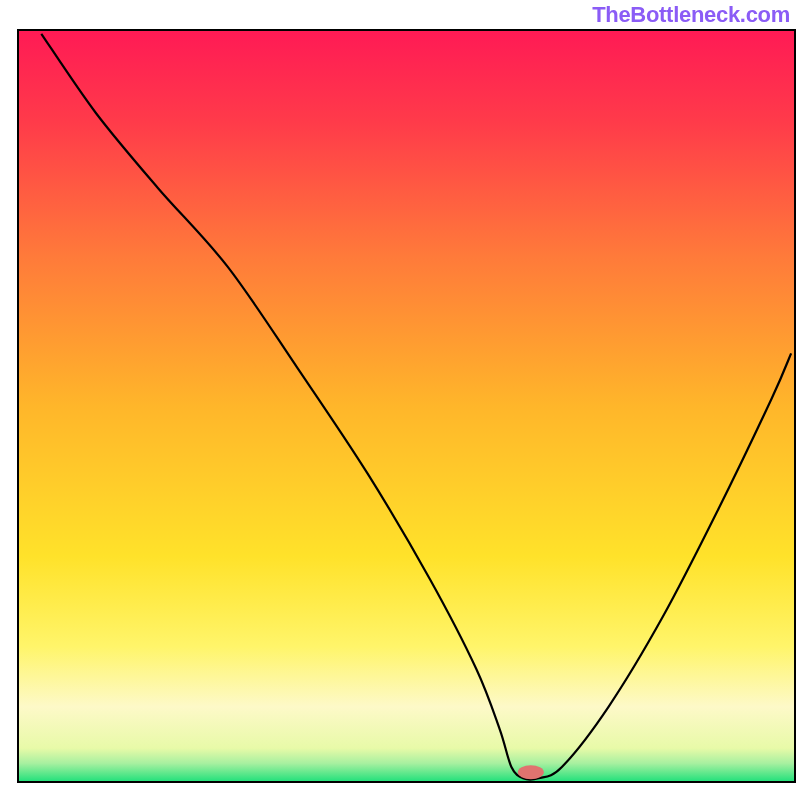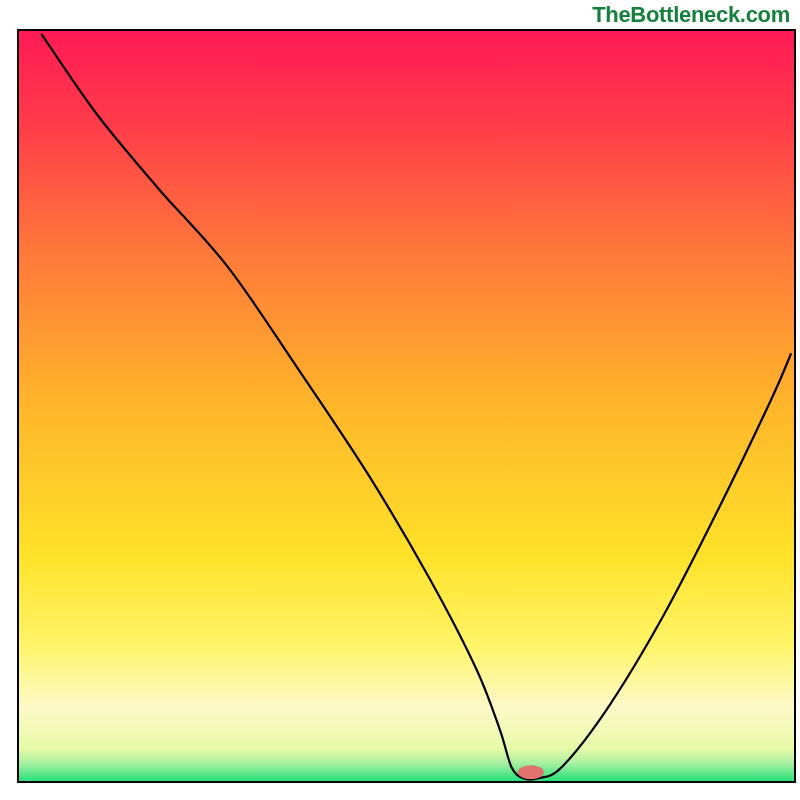--- a/index.html
+++ b/index.html
@@ -14,21 +14,21 @@
     position: relative;
     width: 800px;
     height: 800px;
   }
   .watermark {
     position: absolute;
     top: 2px;
     right: 10px;
     font-size: 22px;
     font-weight: bold;
-    color: #15803d;
+    color: #8b5cf6;
     z-index: 10;
     letter-spacing: -0.3px;
   }
   svg.plot {
     position: absolute;
     top: 0;
     left: 0;
   }
 </style>
 </head>

